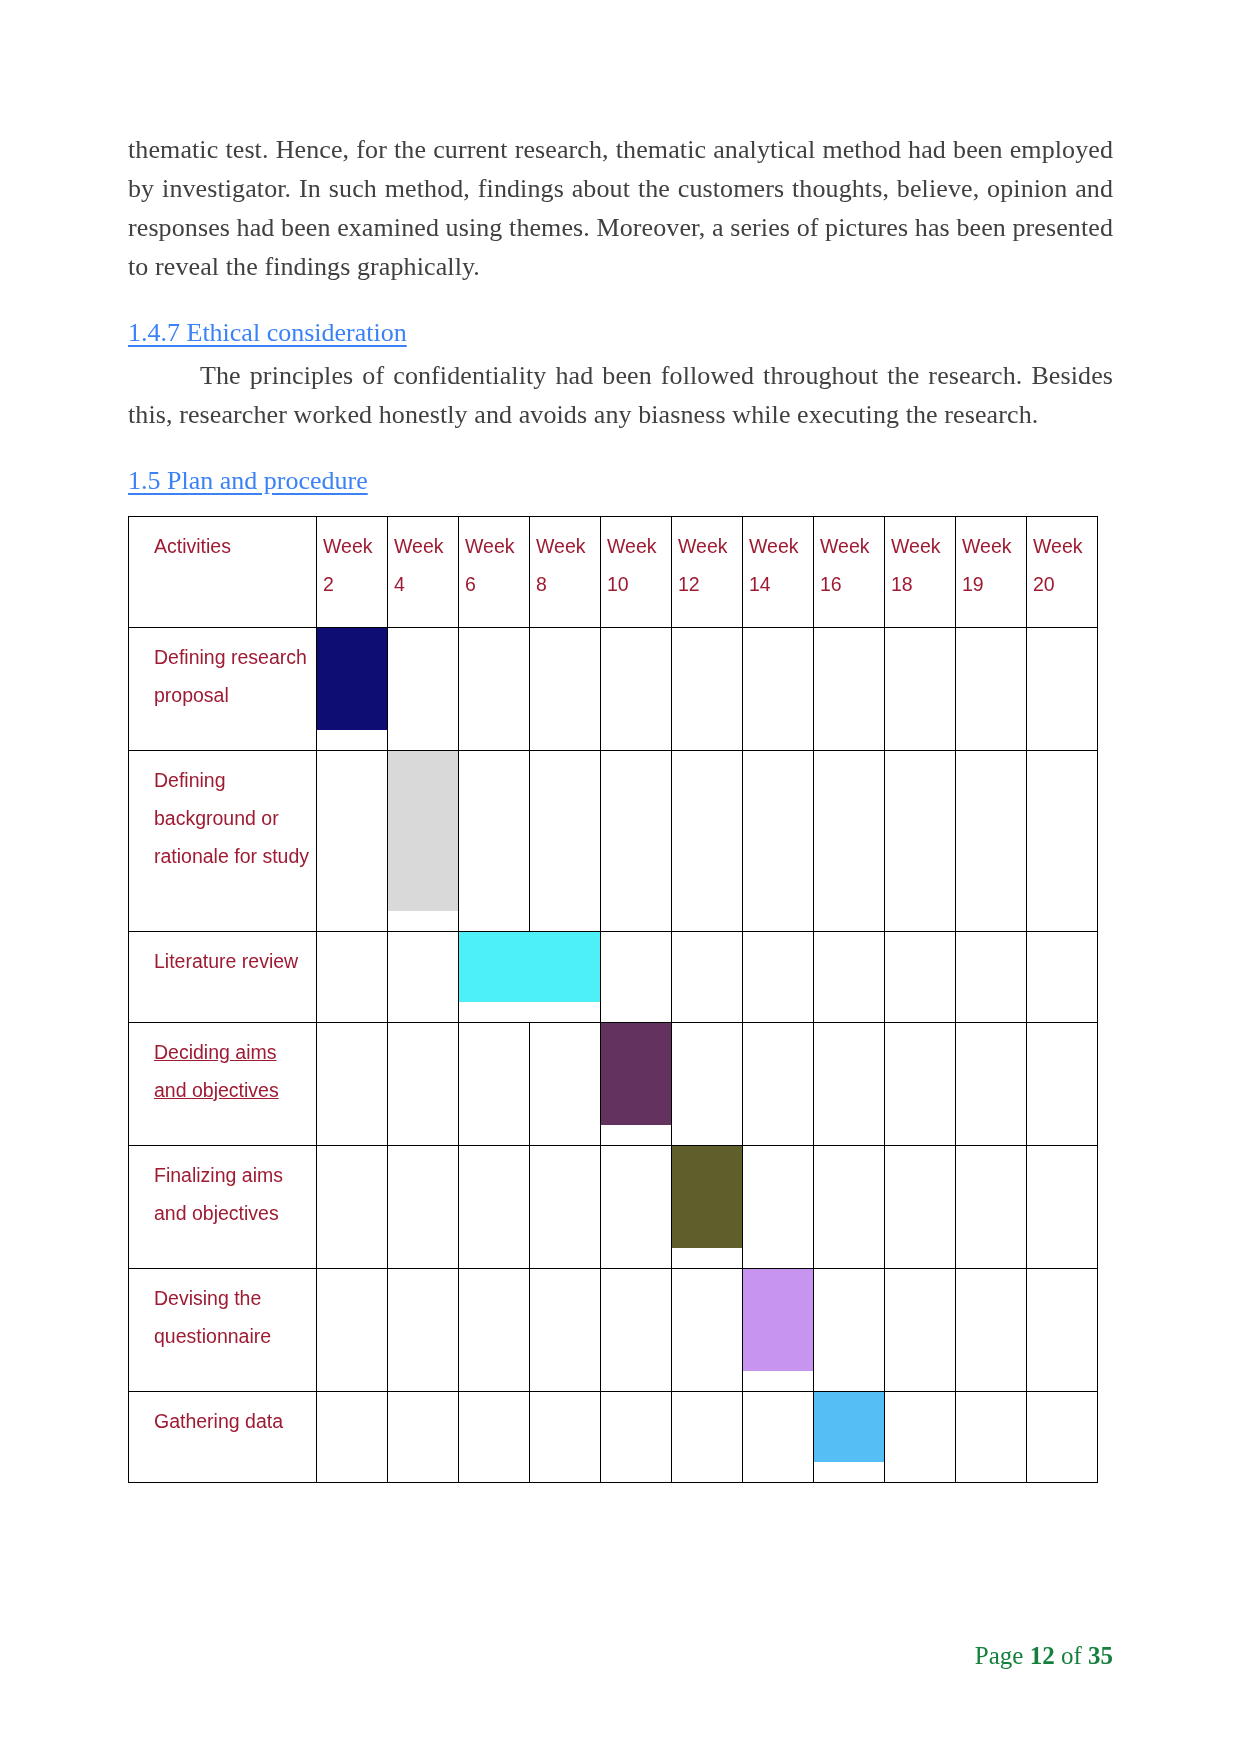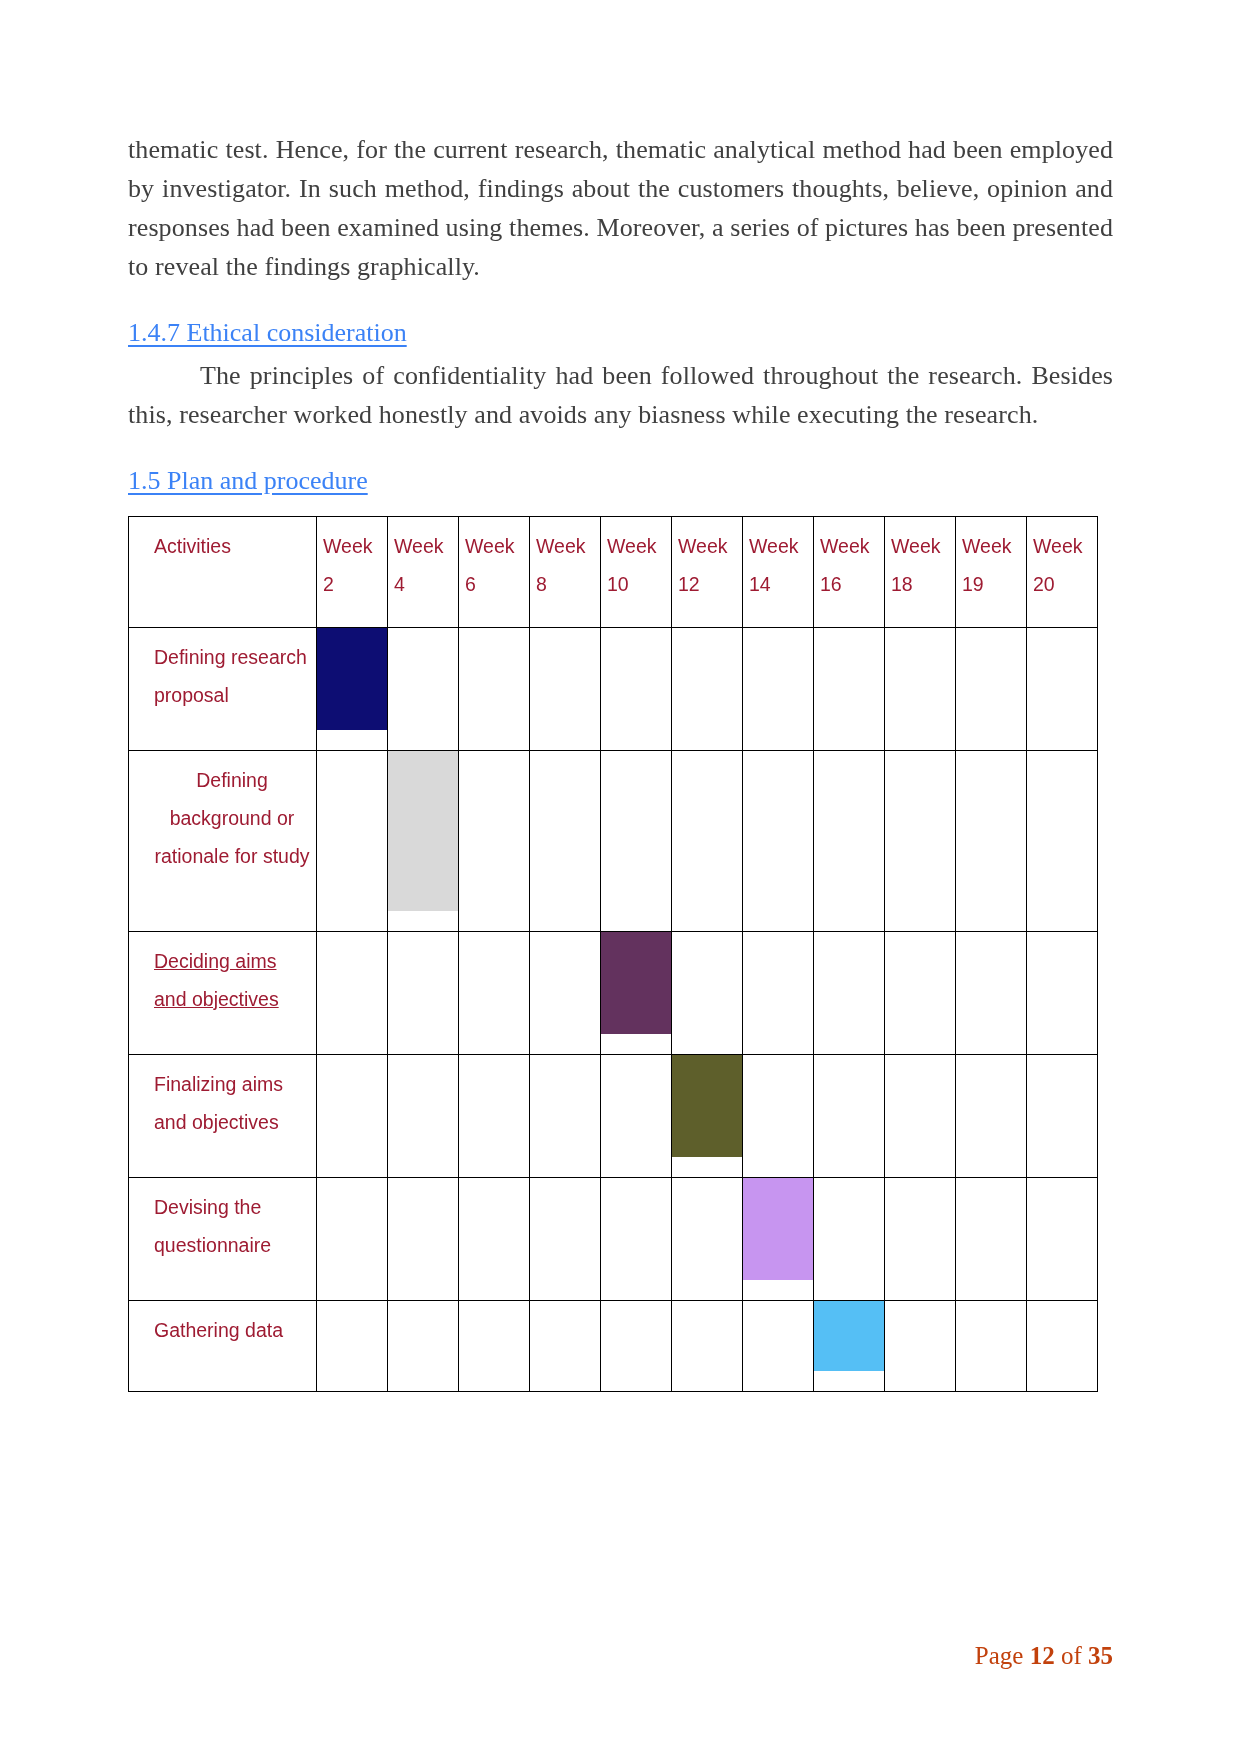--- a/index.html
+++ b/index.html
@@ -92,21 +92,21 @@
     display: block;
   }
 
   
   .footer {
     position: absolute;
     right: 128px;
     bottom: 84px;
     font-family: "Liberation Serif", serif;
     font-size: 25px;
-    color: #c2410c;
+    color: #15803d;
     white-space: nowrap;
   }
   .footer b { font-weight: bold; }
 </style>
 </head>
 <body>
 
 <div class="page">
 
   <p class="para">thematic test. Hence, for the current research, thematic analytical method had been employed by investigator. In such method, findings about the customers thoughts, believe, opinion and responses had been examined using themes. Moreover, a series of pictures has been presented to reveal the findings graphically.</p>
@@ -148,27 +148,42 @@
             <td class="cell weekcol">&nbsp;</td>
             <td class="cell weekcol">&nbsp;</td>
             <td class="cell weekcol">&nbsp;</td>
             <td class="cell weekcol">&nbsp;</td>
             <td class="cell weekcol">&nbsp;</td>
             <td class="cell weekcol">&nbsp;</td>
             <td class="cell weekcol">&nbsp;</td>
             <td class="cell weekcol">&nbsp;</td>
           </tr>
           <tr>
-            <td class="activity" style="height: 160px; text-align: center;">Defining background or rationale for study</td>
+            <td class="activity" style="height: 160px;">Defining background or rationale for study</td>
             <td class="cell weekcol">&nbsp;</td>
             <td class="cell weekcol" colspan="1">
               <span class="bar" style="background: rgb(217, 217, 217); height: 160px;"></span>
             </td>
             <td class="cell weekcol">&nbsp;</td>
             <td class="cell weekcol">&nbsp;</td>
+            <td class="cell weekcol">&nbsp;</td>
+            <td class="cell weekcol">&nbsp;</td>
+            <td class="cell weekcol">&nbsp;</td>
+            <td class="cell weekcol">&nbsp;</td>
+            <td class="cell weekcol">&nbsp;</td>
+            <td class="cell weekcol">&nbsp;</td>
+            <td class="cell weekcol">&nbsp;</td>
+          </tr>
+          <tr>
+            <td class="activity" style="height: 70px;">Literature review</td>
+            <td class="cell weekcol">&nbsp;</td>
+            <td class="cell weekcol">&nbsp;</td>
+            <td class="cell weekcol" colspan="2">
+              <span class="bar" style="background: rgb(78, 240, 248); height: 70px;"></span>
+            </td>
             <td class="cell weekcol">&nbsp;</td>
             <td class="cell weekcol">&nbsp;</td>
             <td class="cell weekcol">&nbsp;</td>
             <td class="cell weekcol">&nbsp;</td>
             <td class="cell weekcol">&nbsp;</td>
             <td class="cell weekcol">&nbsp;</td>
             <td class="cell weekcol">&nbsp;</td>
           </tr>
           <tr>
             <td class="activity" style="height: 102px; text-decoration: underline;">Deciding aims and objectives</td>

